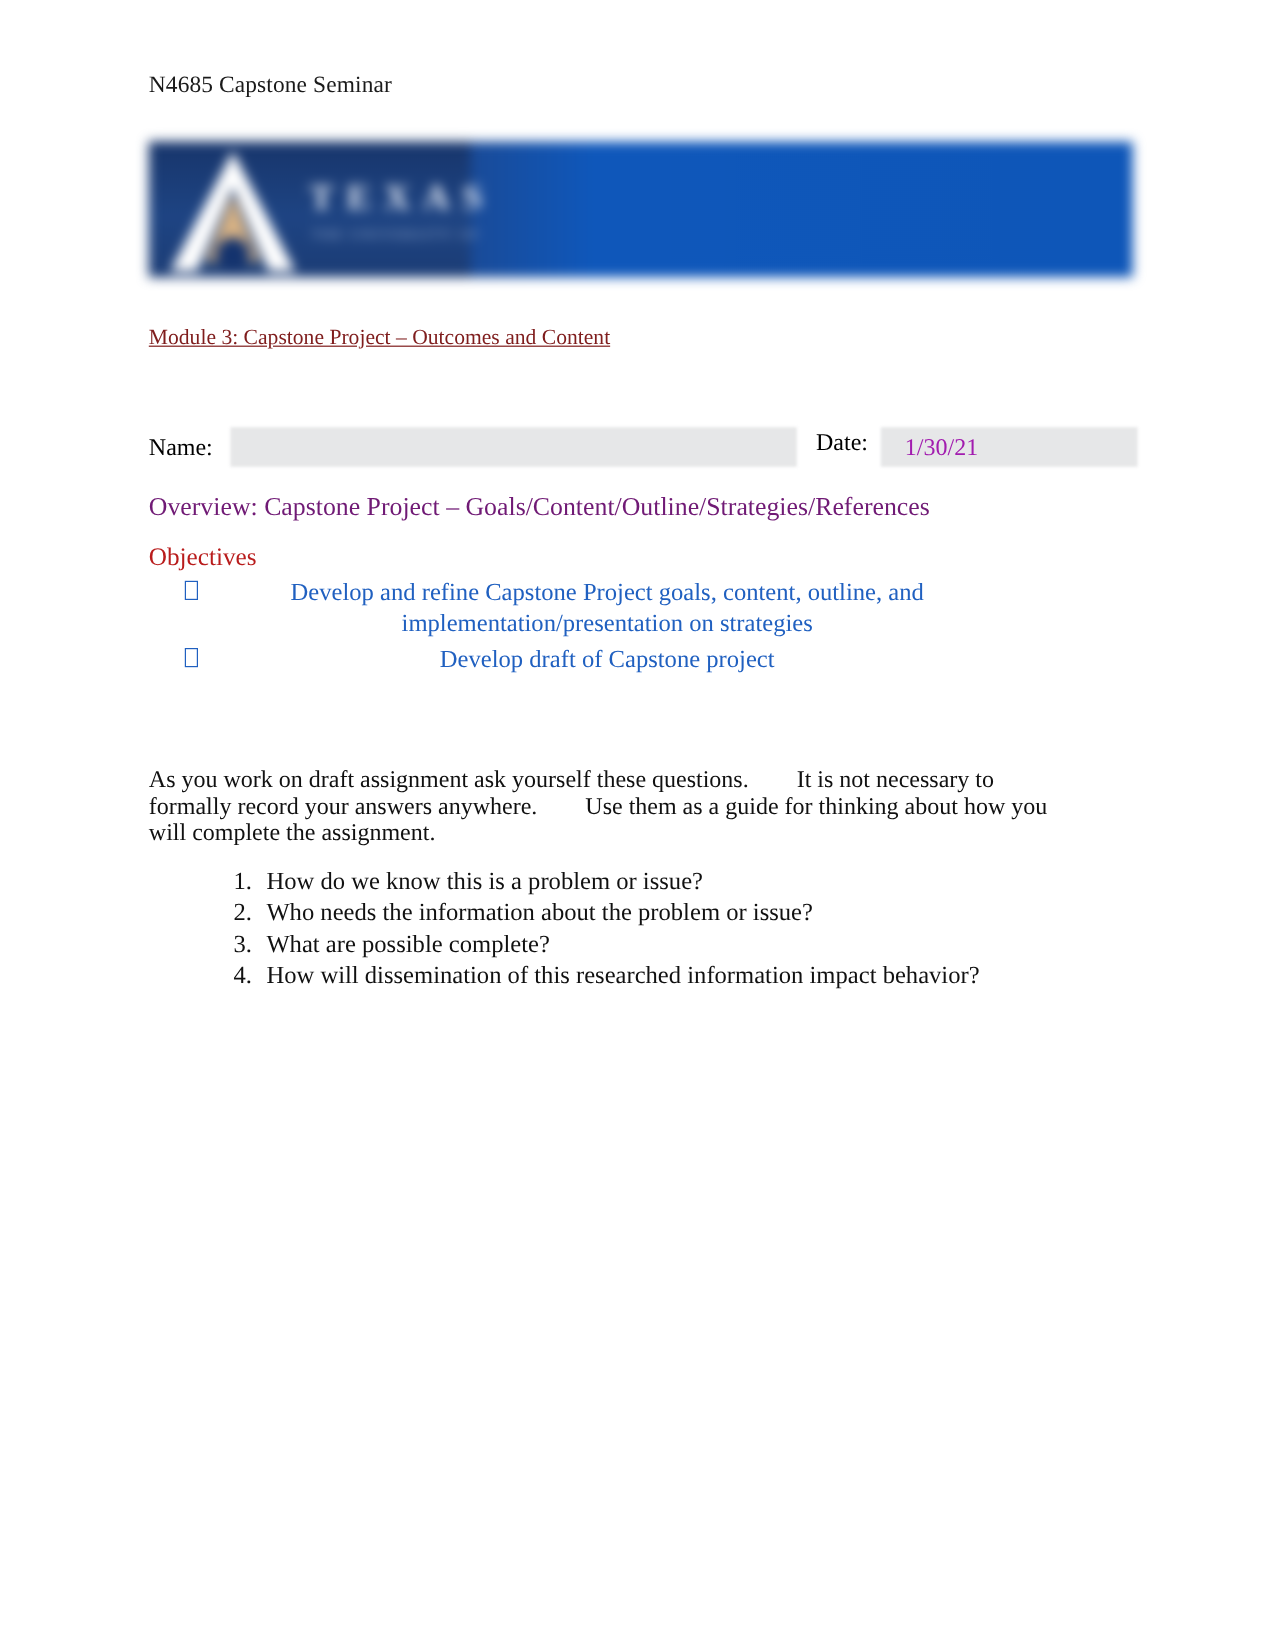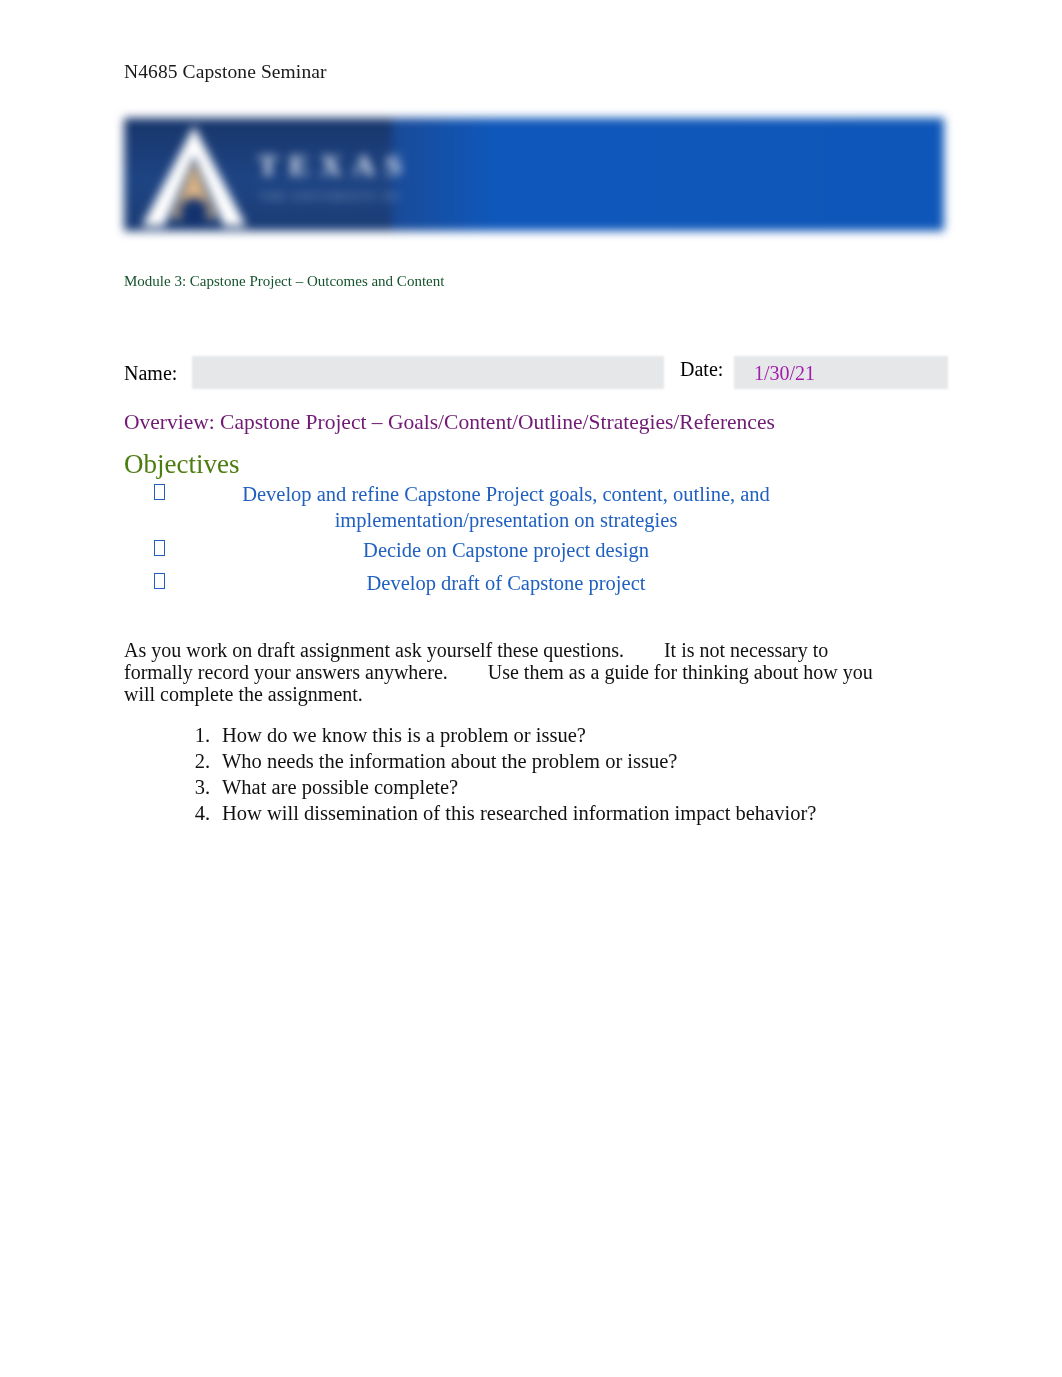--- a/index.html
+++ b/index.html
@@ -126,41 +126,42 @@
     font-size: 11px;
     letter-spacing: 2px;
     color: #9fb4d6;
   }
 
   
   .h-title {
     position: absolute;
     left: 124px;
     top: 268px;
-    font-size: 15px;
-    line-height: 26px;
-    color: #14532d;
-    white-space: nowrap;
+    font-size: 18px;
+    line-height: 26px;
+    color: #7f1d1d;
+    white-space: nowrap;
+    text-decoration: underline;
   }
   .h-overview {
     position: absolute;
     left: 124px;
     top: 409px;
     font-size: 21.5px;
     line-height: 26px;
     color: #701a75;
     white-space: nowrap;
   }
   .h-objectives {
     position: absolute;
     left: 124px;
     top: 451px;
-    font-size: 27px;
-    line-height: 26px;
-    color: #4d7c0f;
+    font-size: 21px;
+    line-height: 26px;
+    color: #b91c1c;
     white-space: nowrap;
   }
 
   
   .namedate {
     position: absolute;
     left: 124px;
     top: 356px;
     width: 830px;
     height: 36px;
@@ -303,24 +304,20 @@
   </div>
 
   <div class="h-overview">Overview: Capstone Project – Goals/Content/Outline/Strategies/References</div>
 
   <div class="h-objectives">Objectives</div>
 
   <div class="objectives">
     <div class="obj-item">
       <span class="obj-bullet"></span>
       <span class="obj-text">Develop and refine Capstone Project goals, content, outline, and implementation/presentation on strategies</span>
-    </div>
-    <div class="obj-item">
-      <span class="obj-bullet"></span>
-      <span class="obj-text">Decide on Capstone project design</span>
     </div>
     <div class="obj-item">
       <span class="obj-bullet"></span>
       <span class="obj-text">Develop draft of Capstone project</span>
     </div>
   </div>
 
   <div class="body-para">As you work on draft assignment ask yourself these questions.  It is not necessary to formally record your answers anywhere.  Use them as a guide for thinking about how you will complete the assignment.</div>
 
   <ol class="questions">

